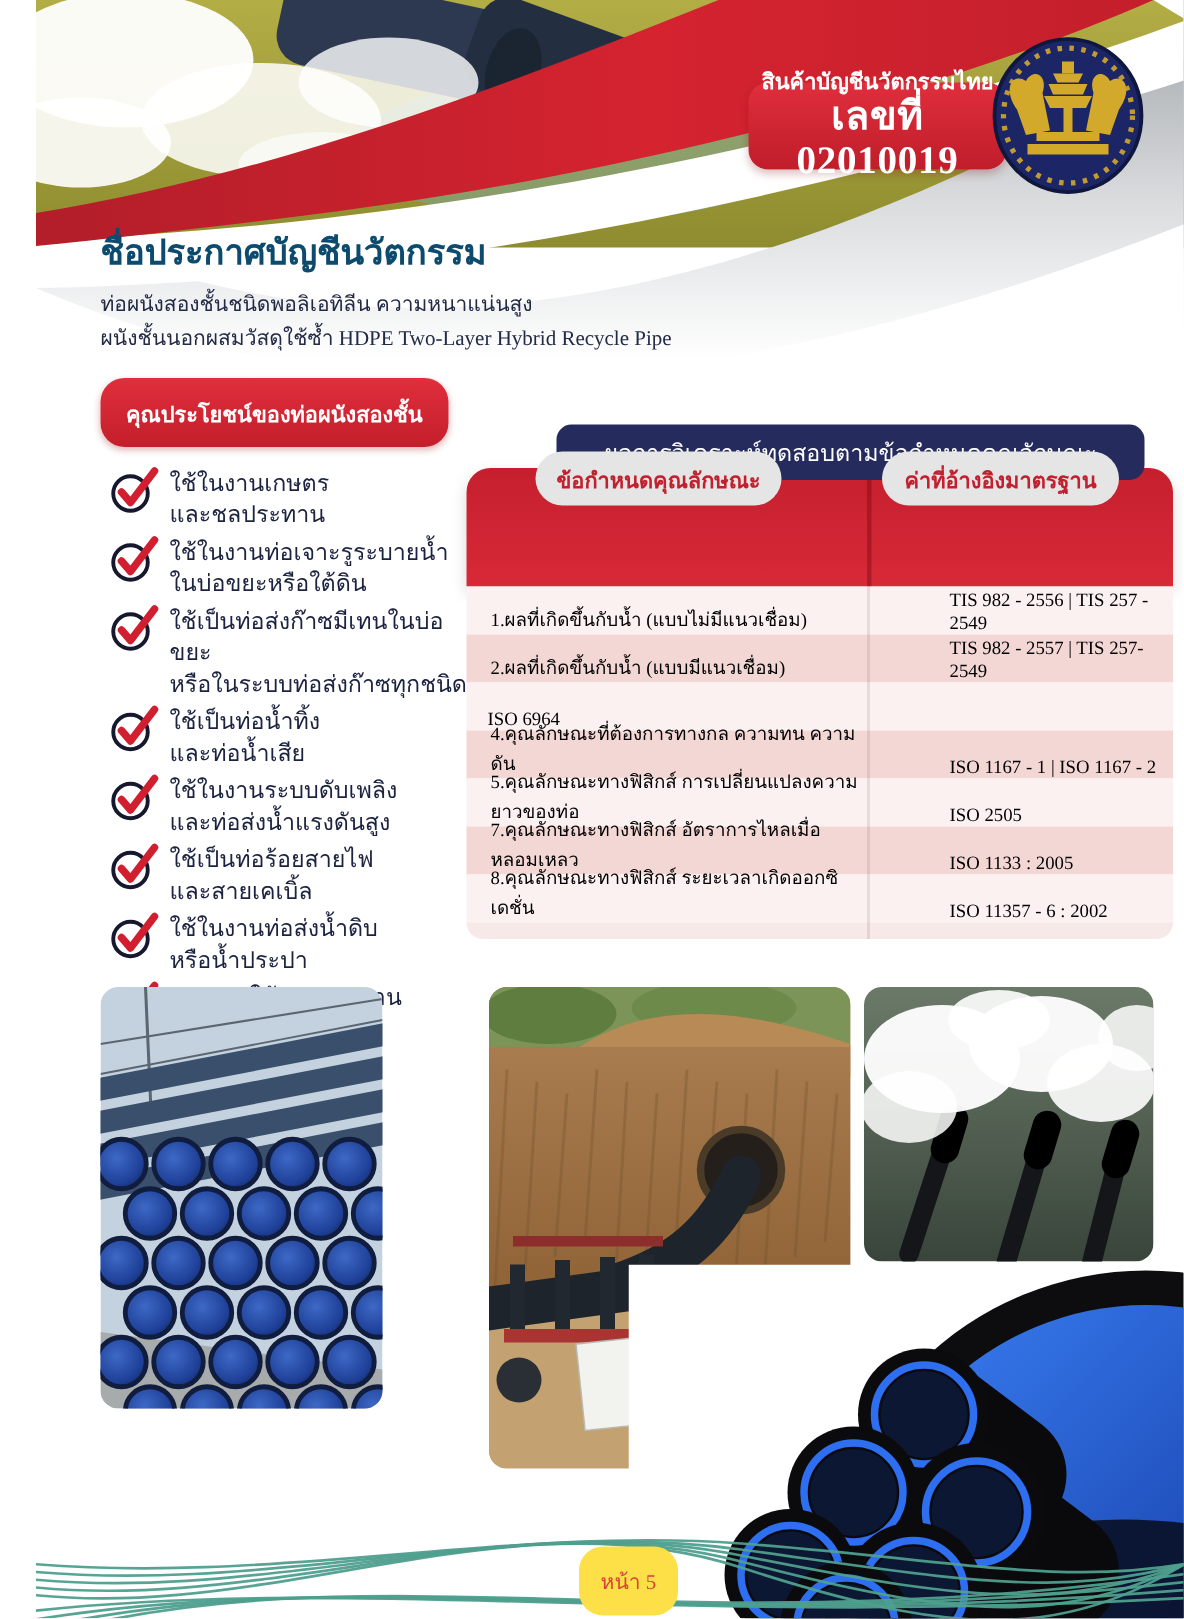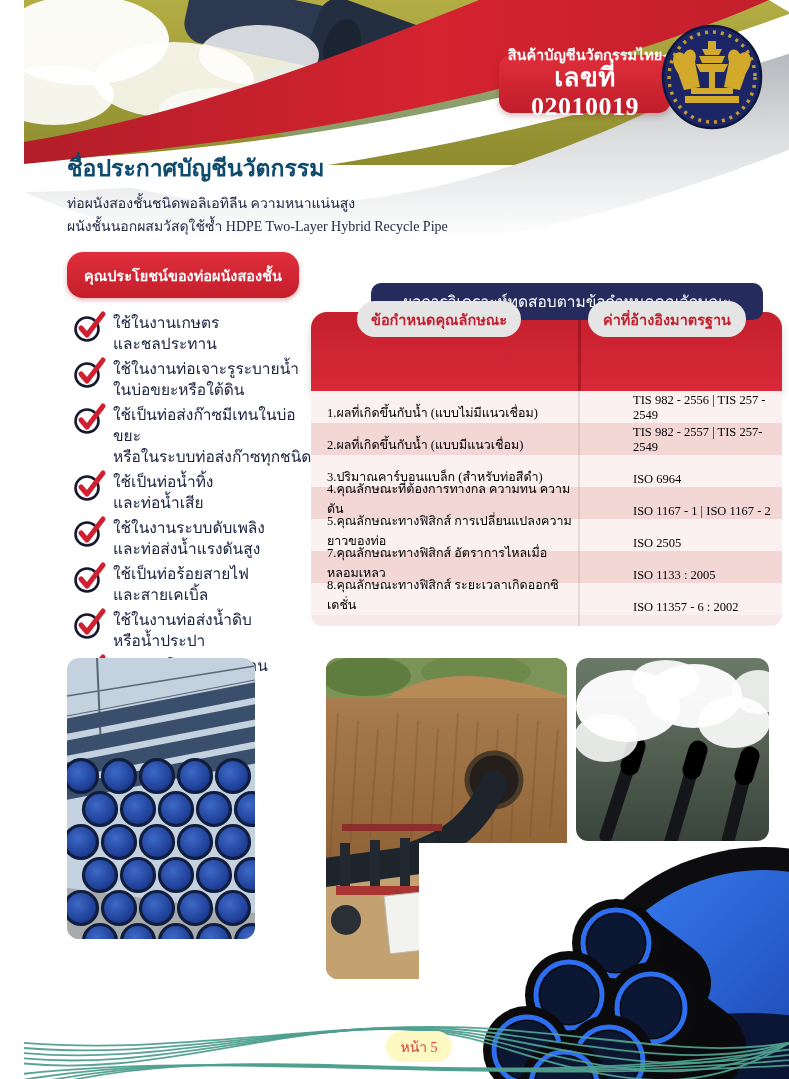--- a/index.html
+++ b/index.html
@@ -46,22 +46,22 @@
   .rrow:nth-child(even){background:#f2d7d5;}
   .rows .colline{position:absolute;left:267px;top:0;bottom:0;width:2px;background:rgba(60,30,30,.10);}
   .tfoot{height:11px;background:#f7e9e8;border-radius:0 0 13px 13px;}
   
   .ph{position:absolute;border-radius:12px;overflow:hidden;z-index:3;}
   .ph1{left:43px;top:658px;width:188px;height:281px;}
   .ph2{left:302px;top:658px;width:241px;height:321px;}
   .ph3{left:552px;top:658px;width:193px;height:183px;}
   .bigpipe{position:absolute;left:395px;top:843px;width:394px;height:236px;z-index:4;}
   
-  .page-pill{position:absolute;left:362px;top:1031px;width:66px;height:31px;border-radius:16px;
-     background:#fef9c3;color:#d8403a;font-size:14px;display:flex;align-items:center;justify-content:center;z-index:6;}
+  .page-pill{position:absolute;left:362px;top:1031px;width:66px;height:46px;border-radius:16px;
+     background:#fde047;color:#d8403a;font-size:14px;display:flex;align-items:center;justify-content:center;z-index:6;}
   .waves{position:absolute;left:0;bottom:0;width:789px;height:100px;z-index:5;pointer-events:none;}
   .wave{fill:none;stroke:#4f9f8e;stroke-width:1.8;opacity:.95;}
 </style>
 </head>
 <body>
 
 <div class="page">
 
   <svg class="header-art" viewBox="0 0 789 240">
     <defs>
@@ -229,21 +229,20 @@
     <div class="rows">
       <div class="rrow">
           <div class="spec">1.ผลที่เกิดขึ้นกับน้ำ (แบบไม่มีแนวเชื่อม)</div>
           <div class="std">TIS 982 - 2556 | TIS 257 - 2549</div>
         </div>
       <div class="rrow">
           <div class="spec">2.ผลที่เกิดขึ้นกับน้ำ (แบบมีแนวเชื่อม)</div>
           <div class="std">TIS 982 - 2557 | TIS 257- 2549</div>
         </div>
       <div class="rrow">
-          <div class="spec">3.ปริมาณคาร์บอนแบล็ก (สำหรับท่อสีดำ)</div>
           <div class="std">ISO 6964</div>
         </div>
       <div class="rrow">
           <div class="spec">4.คุณลักษณะที่ต้องการทางกล ความทน ความดัน</div>
           <div class="std">ISO 1167 - 1 | ISO 1167 - 2</div>
         </div>
       <div class="rrow">
           <div class="spec">5.คุณลักษณะทางฟิสิกส์ การเปลี่ยนแปลงความยาวของท่อ</div>
           <div class="std">ISO 2505</div>
         </div>

